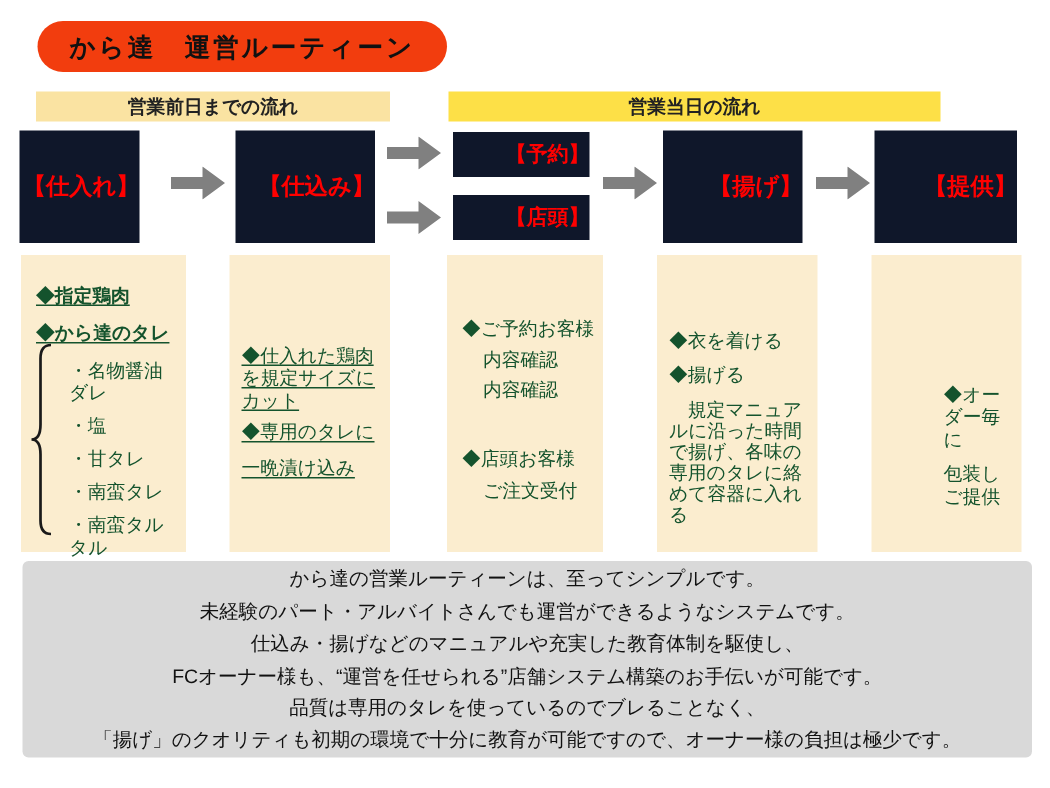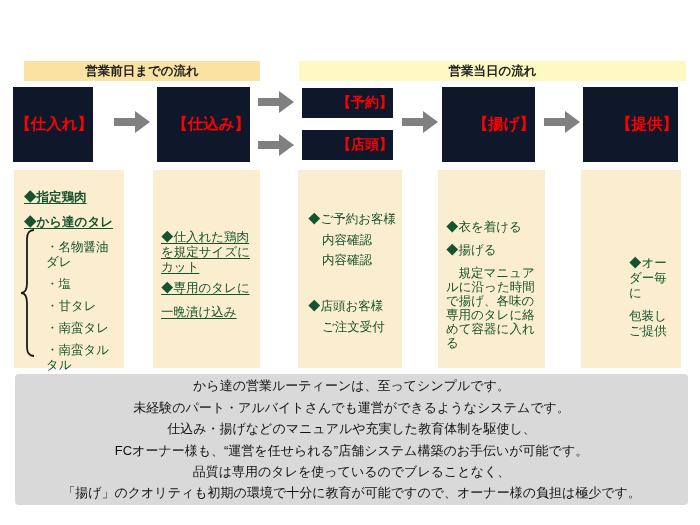--- a/index.html
+++ b/index.html
@@ -12,21 +12,21 @@
     background:#F23D0E;border-radius:17px;
     display:flex;align-items:center;justify-content:center;
     font-size:17px;font-weight:bold;color:#111;letter-spacing:2px;
   }
   .hdr{
     position:absolute;top:61px;height:20px;
     display:flex;align-items:center;justify-content:center;
     font-size:12.5px;font-weight:600;color:#222;
   }
   .hdr-prev{left:14px;width:236px;background:#FAE3A2;margin-left:10px;}
-  .hdr-today{left:299px;width:387px;background:#fef9c3;}
+  .hdr-today{left:299px;width:328px;background:#fde047;}
   .ybox{
     position:absolute;background:#0f172a;
     display:flex;align-items:center;justify-content:flex-end;
     color:#FF0000;font-weight:bold;
   }
   .ybox.big{top:87px;height:75px;font-size:15.5px;}
   .ybox.small{height:30px;width:91px;left:302px;font-size:14px;}
   .y-shiire{left:13px;width:80px;}
   .y-shikomi{left:157px;width:93px;}
   .y-yoyaku{top:88px;}
@@ -62,20 +62,23 @@
     background:#D9D9D9;border-radius:4px;
     display:flex;flex-direction:column;justify-content:center;
     text-align:center;font-size:13px;line-height:21.4px;color:#111;
   }
 </style>
 </head>
 <body>
 
 <div class="canvas">
 
+  <div class="title-badge">
+    <span>から達　運営ルーティーン</span>
+  </div>
 
   <div class="hdr hdr-prev">
     <span>営業前日までの流れ</span>
   </div>
   <div class="hdr hdr-today">
     <span>営業当日の流れ</span>
   </div>
 
   <div class="ybox big y-shiire">
     <span>【仕入れ】</span>

